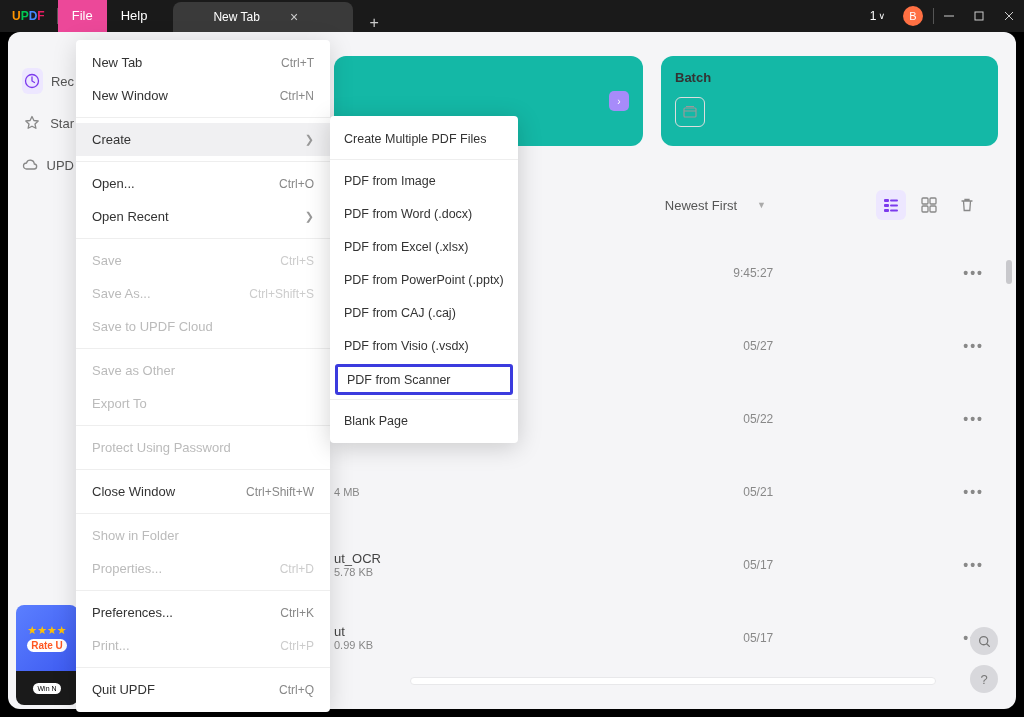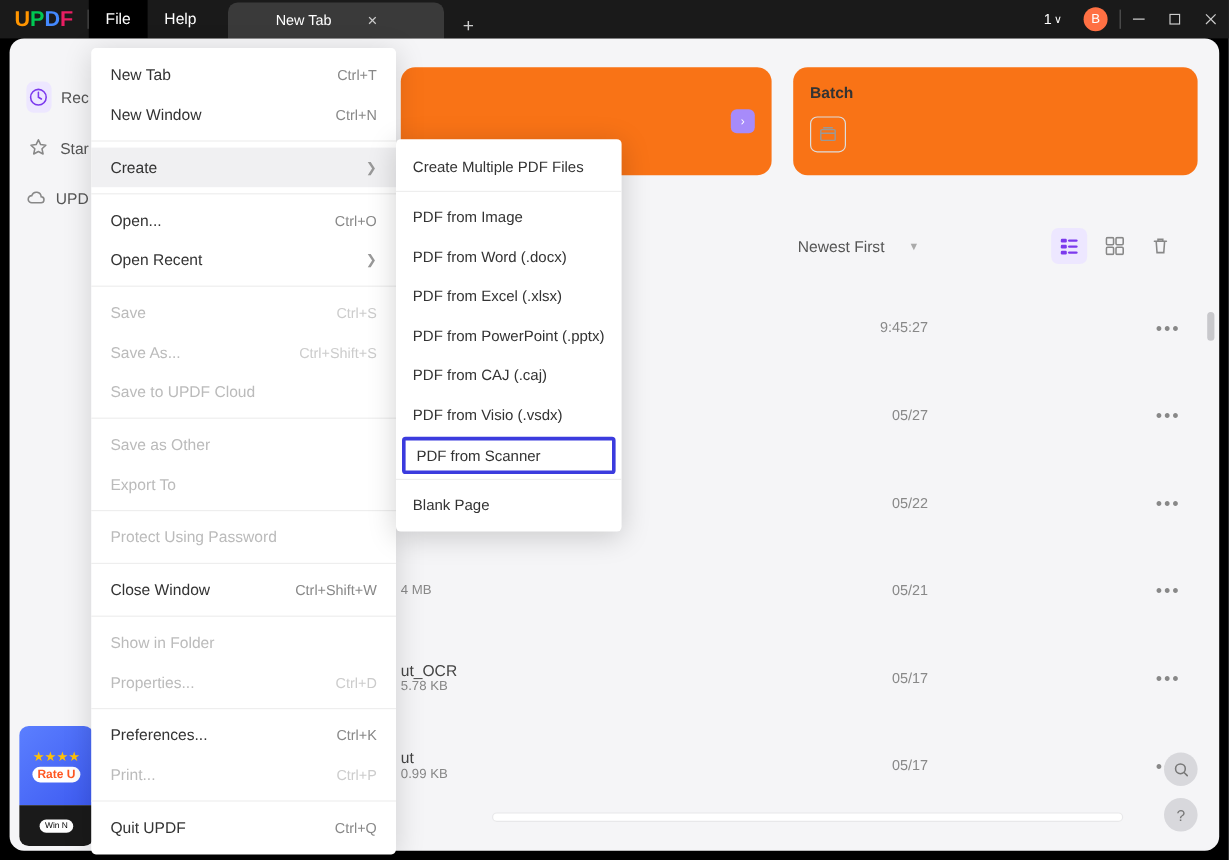--- a/index.html
+++ b/index.html
@@ -1,44 +1,44 @@
 <!DOCTYPE html>
 <html><head>
 <meta charset="utf-8">
 <style>
   * { margin: 0; padding: 0; box-sizing: border-box; font-family: -apple-system, BlinkMacSystemFont, "Segoe UI", sans-serif; }
   body { width: 1024px; height: 717px; background: #000; overflow: hidden; position: relative; }
   
   .titlebar { height: 32px; background: #1a1a1a; display: flex; align-items: center; color: #fff; position: relative; }
-  .logo { padding: 0 12px; font-weight: bold; font-size: 18px; }
+  .logo { padding: 0 12px; font-weight: bold; font-size: 12px; }
   .logo .u { color: #ff9500; } .logo .p { color: #00c853; } .logo .d { color: #448aff; } .logo .f { color: #e91e63; }
   .divider-v { width: 1px; height: 16px; background: #555; }
   .menu-top { display: flex; }
   .menu-top-item { padding: 0 14px; font-size: 13px; line-height: 32px; cursor: pointer; }
-  .menu-top-item.active { background: #000000; }
+  .menu-top-item.active { background: #ec4899; }
   .tab-wrap { display: flex; align-items: flex-end; height: 32px; margin-left: 12px; }
   .tab { background: #3a3a3a; border-radius: 8px 8px 0 0; height: 30px; display: flex; align-items: center; padding: 0 10px 0 40px; font-size: 12px; min-width: 180px; position: relative; }
   .tab-close { margin-left: 30px; font-size: 14px; cursor: pointer; color: #ccc; }
   .tab-add { margin-left: 10px; font-size: 16px; color: #ccc; cursor: pointer; padding: 0 6px; }
   .title-right { position: absolute; right: 0; display: flex; align-items: center; height: 32px; }
   .notif { color: #fff; font-size: 12px; padding: 0 8px; display:flex; align-items:center; gap:2px;}
   .avatar { width: 20px; height: 20px; background: #ff7043; border-radius: 50%; color: #fff; font-size: 11px; display: flex; align-items: center; justify-content: center; margin: 0 10px; }
   .win-btn { width: 30px; height: 32px; display: flex; align-items: center; justify-content: center; color: #ccc; cursor: pointer; }
   .win-btn svg { width: 10px; height: 10px; }
   
   .app-body { position: absolute; top: 32px; left: 8px; right: 8px; bottom: 8px; background: #f5f5f7; border-radius: 12px; display: flex; overflow: hidden; }
   
   .sidebar { width: 66px; padding-top: 28px; display: flex; flex-direction: column; align-items: stretch; }
   .side-item { height: 42px; display: flex; align-items: center; gap: 8px; padding-left: 14px; font-size: 13px; color: #555; cursor: pointer; }
   .side-item.active .side-icon-box { background: #ede7ff; border-radius: 6px; }
   .side-icon-box { width: 26px; height: 26px; display:flex; align-items:center; justify-content:center;}
   
   .main { flex: 1; padding: 24px 18px 0 0; position: relative; }
   .top-cards { display: flex; gap: 18px; }
-  .card { background: #f97316; border-radius: 12px; height: 90px; flex: 1; position: relative; }
+  .card { background: #14b8a6; border-radius: 12px; height: 90px; flex: 1; position: relative; }
   .purple-arrow { position: absolute; right: 14px; top: 50%; transform: translateY(-50%); width: 20px; height: 20px; background: #a78bfa; border-radius: 5px; display: flex; align-items: center; justify-content: center; color: #fff; font-size: 10px;}
   .batch-card { width: 186px; padding: 14px; }
   .batch-title { font-size: 13px; font-weight: 600; color: #333; margin-bottom: 12px;}
   .batch-icon { width: 30px; height: 30px; border: 1px solid #ddd; border-radius: 6px; display:flex; align-items:center; justify-content:center; color:#888;}
   
   .toolbar-row { display: flex; align-items: center; margin-top: 44px; padding-right: 8px; }
   .sort-dd { margin-left: auto; display: flex; align-items: center; gap: 20px; font-size: 13px; color: #555; cursor: pointer; margin-right: 110px;}
   .view-btns { display: flex; gap: 8px; margin-right: 8px;}
   .view-btn { width: 30px; height: 30px; display: flex; align-items: center; justify-content: center; border-radius: 6px; cursor: pointer; color: #888;}
   .view-btn.active { background: #ede7ff; color: #7c3aed;}

